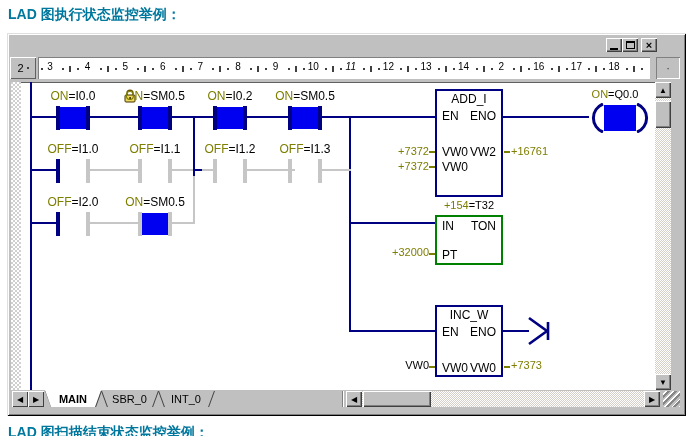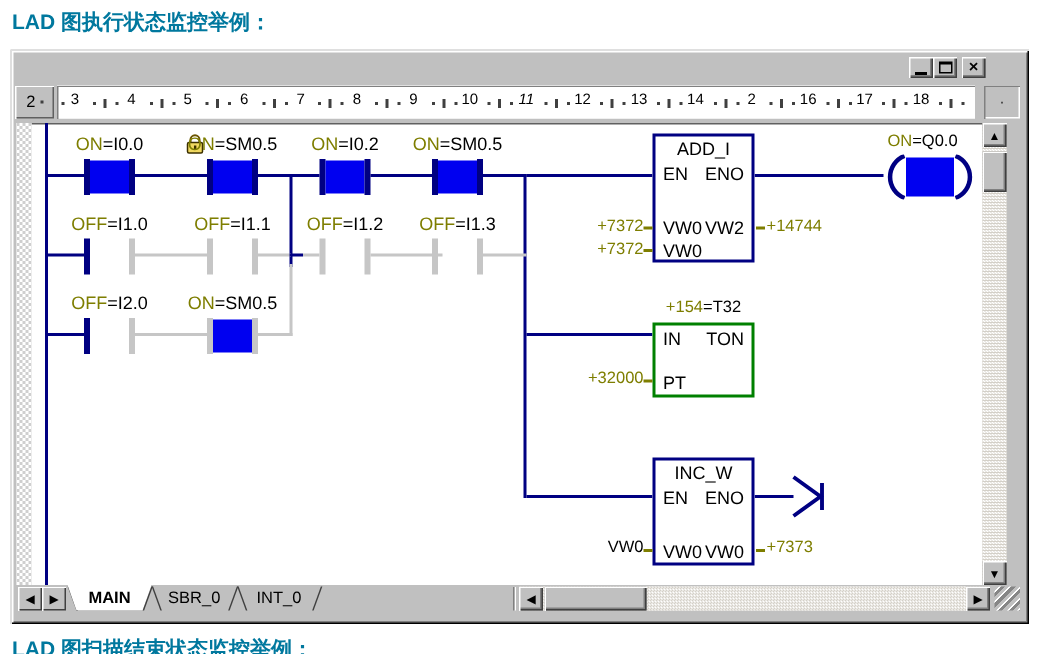--- a/index.html
+++ b/index.html
@@ -272,33 +272,33 @@
       <div class="bar l"></div>
         <div class="bar r"></div>
     </div>
     <div class="contact offc lit" style="left:127px;top:130px">
       <div class="clabel"><span class="st">ON</span><span class="ad">=SM0.5</span></div>
       <div class="bar l"></div>
         <div class="sq"></div>
         <div class="bar r"></div>
     </div>
 
-    <div class="block" style="left:424px;top:7px;height:86px">
+    <div class="block" style="left:424px;top:7px;height:108px">
       <div class="btitle">ADD_I</div>
       <div class="pin" style="left:5px;top:18px">EN</div>
       <div class="pin" style="right:5px;top:18px">ENO</div>
       <div class="pin" style="left:5px;top:54px">VW0</div>
       <div class="pin" style="right:5px;top:54px">VW2</div>
       <div class="pin" style="left:5px;top:69px">VW0</div>
     </div>
     <div class="val ra" style="right:226px;top:63px">+7372</div>
     <div class="dash" style="left:418px;top:69px"></div>
     <div class="val ra" style="right:226px;top:78px">+7372</div>
     <div class="dash" style="left:418px;top:84px"></div>
-    <div class="val" style="left:500px;top:63px">+14744</div>
+    <div class="val" style="left:500px;top:63px">+16761</div>
     <div class="dash" style="left:493px;top:69px"></div>
 
     <div class="blocklabel" style="left:566px;top:6px;width:76px"><span class="st">ON</span><span class="ad">=Q0.0</span></div>
     <svg width="62" height="30" viewBox="0 0 62 30" style="position:absolute;left:578px;top:21px">
       <path d="M14 1 A 15 15 0 0 0 14 29" fill="none" stroke="#000082" stroke-width="3"></path>
       <path d="M48 1 A 15 15 0 0 1 48 29" fill="none" stroke="#000082" stroke-width="3"></path>
       <rect x="15" y="2" width="32" height="26" fill="#0000F0"></rect>
     </svg>
 
     <div class="blocklabel" style="left:424px;top:117px;width:68px"><span class="st">+154</span><span class="ad">=T32</span></div>

